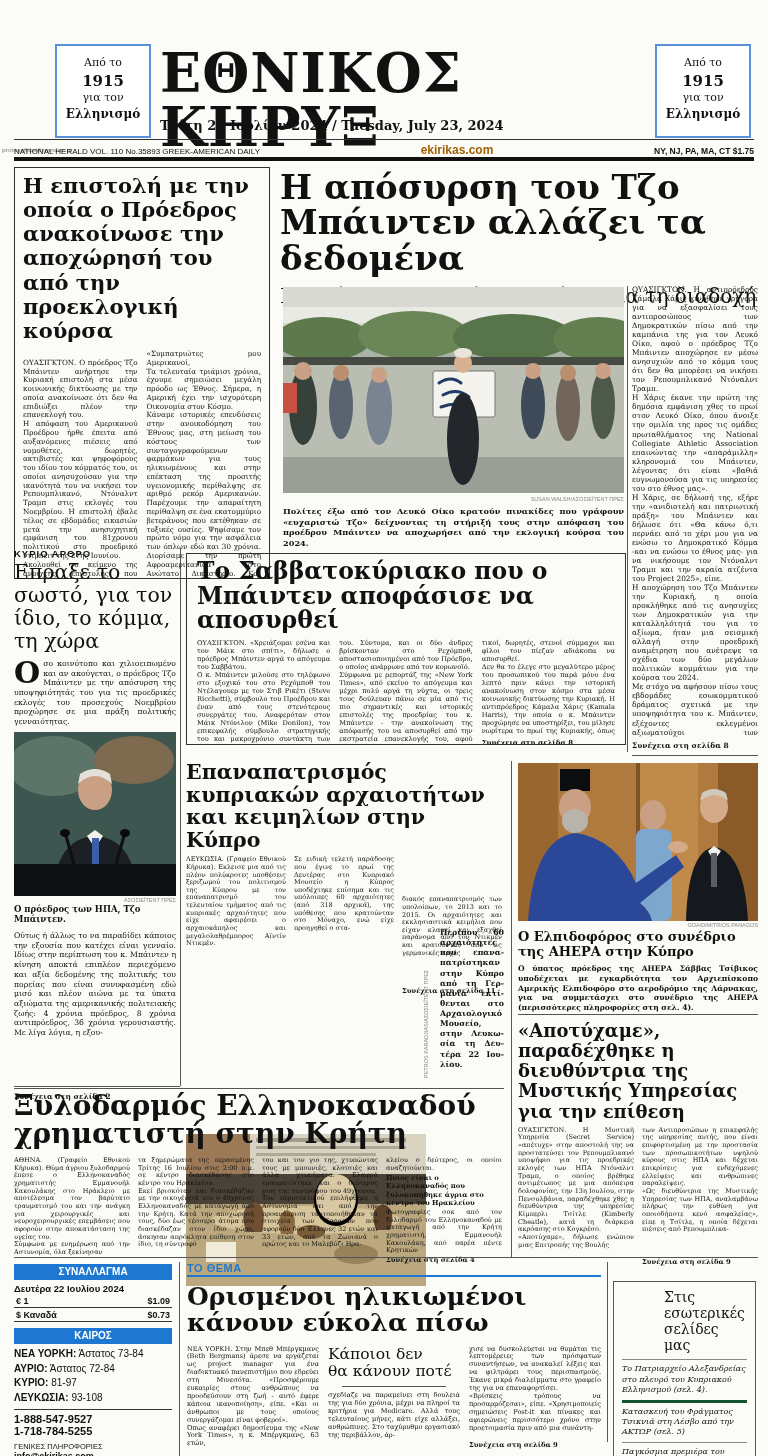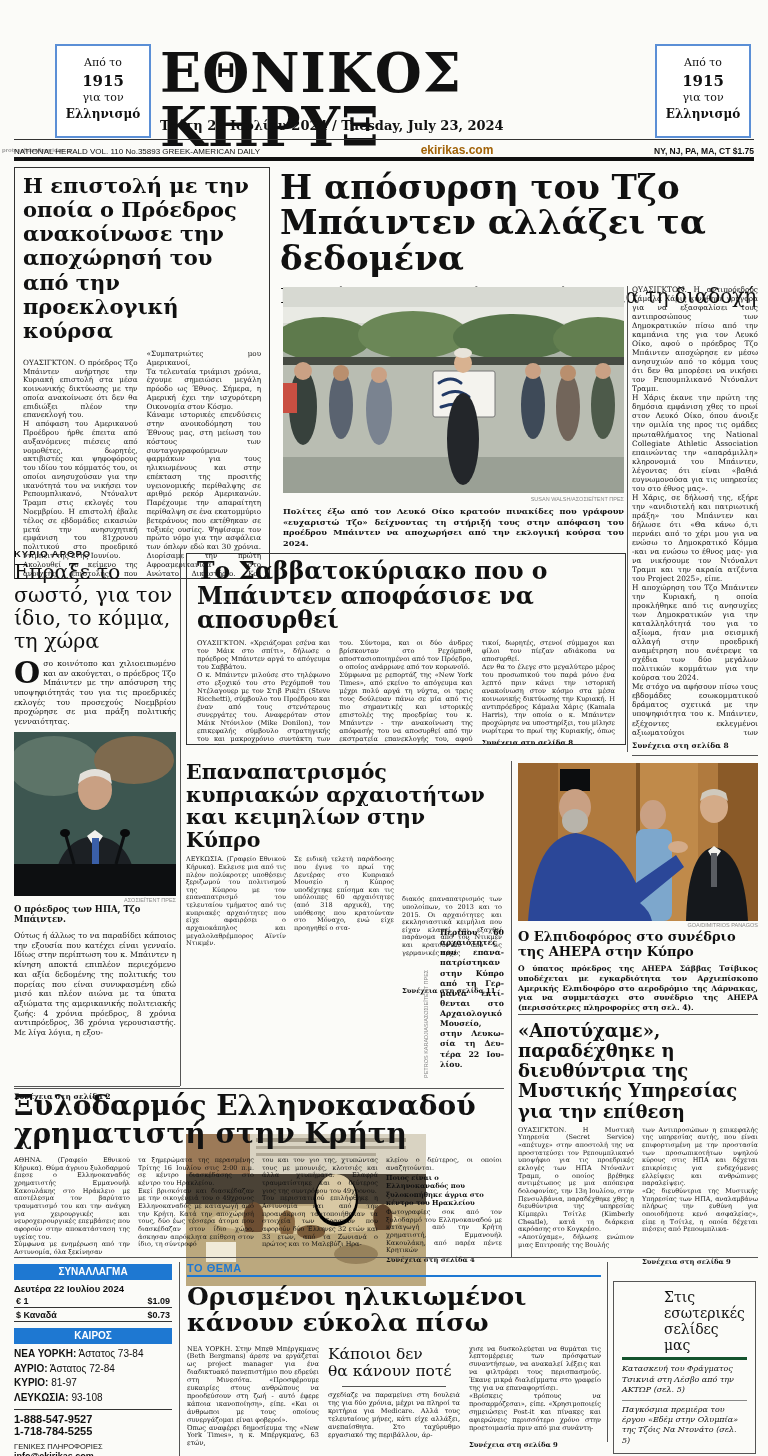--- a/index.html
+++ b/index.html
@@ -309,29 +309,30 @@
     <div class="sans b" style="font-size:11px;color:#1e78d2;letter-spacing:0.5px;">ΤΟ ΘΕΜΑ</div>
     <div style="height:2px;background:#1e78d2;margin-top:1px;"></div>
     <div class="ctr b" style="font-size:25px;line-height:1.05;margin-top:7px;">Ορισμένοι ηλικιωμένοι κάνουν εύκολα πίσω</div>
     <div style="display:flex;gap:9px;margin-top:9px;">
       <div class="just preline clip" style="width:132px;font-size:6.6px;line-height:1.2;height:108px;">ΝΕΑ ΥΟΡΚΗ. Στην Μπεθ Μπέργκμανς (Beth Bergmans) άρεσε να εργάζεται ως project manager για ένα διαδικτυακό πανεπιστήμιο που εδρεύει στη Μινεσότα. «Προσφέρουμε ευκαιρίες στους ανθρώπους να προοδεύσουν στη ζωή - αυτό έφερε κάποια ικανοποίηση», είπε. «Και οι άνθρωποι με τους οποίους συνεργάζομαι είναι φοβεροί».
 Όπως αναφέρει δημοσίευμα της «New York Times», η κ. Μπέργκμανς, 63 ετών,</div>
       <div style="width:132px;">
         <div class="ctr preline" style="font-size:15.5px;line-height:1.15;">Κάποιοι δεν
 θα κάνουν ποτέ</div>
         <div style="height:1px;background:#555;margin:5px 14px;"></div>
-        <div class="just clip" style="font-size:6.6px;line-height:1.2;height:58px;">σχεδίαζε να παραμείνει στη δουλειά της για δύο χρόνια, μέχρι να πληροί τα κριτήρια για Medicare. Αλλά τους τελευταίους μήνες, κάτι είχε αλλάξει, ανεπαίσθητα. Στο ταχύρυθμο εργασιακό της περιβάλλον, άρ-</div>
+        <div class="just clip" style="font-size:6.6px;line-height:1.2;height:58px;">σχεδίαζε να παραμείνει στη δουλειά της για δύο χρόνια, μέχρι να πληροί τα κριτήρια για Medicare. Αλλά τους τελευταίους μήνες, κάτι είχε αλλάξει, ανθρώπινες. Στο ταχύρυθμο εργασιακό της περιβάλλον, άρ-</div>
       </div>
       <div style="width:132px;">
         <div class="just preline clip" style="font-size:6.6px;line-height:1.2;height:92px;">χισε να δυσκολεύεται να θυμάται τις λεπτομέρειες των πρόσφατων συναντήσεων, να ανακαλεί λέξεις και να φιλτράρει τους περισπασμούς. Έκανε μικρά διαλείμματα στο γραφείο της για να επαναφορτίσει.
 «Βρίσκεις τρόπους να προσαρμόζεσαι», είπε. «Χρησιμοποιείς σημειώσεις Post-it και πίνακες και αφιερώνεις περισσότερο χρόνο στην προετοιμασία πριν από μια συνάντη-</div>
         <div class="cont" style="font-size:6.8px;">Συνέχεια στη σελίδα 9</div>
       </div>
     </div>
   </div>
 
   <div class="abs" style="left:613px;top:1281px;width:143px;border:1px solid #555;padding:7px 8px;box-sizing:border-box;">
     <div class="ctr" style="font-size:14px;line-height:1.15;margin-left:42px;">Στις εσωτερικές σελίδες μας</div>
+    <div class="i" style="font-size:8px;line-height:1.3;border-top:1px solid #888;margin-top:6px;padding-top:4px;">Το Πατριαρχείο Αλεξανδρείας στο πλευρό του Κυπριακού Ελληνισμού (σελ. 4).</div>
     <div class="i" style="font-size:8px;line-height:1.3;border-top:3px solid #14532d;margin-top:4px;padding-top:4px;">Κατασκευή του Φράγματος Τσικνιά στη Λέσβο από την ΑΚΤΩΡ (σελ. 5)</div>
     <div class="i" style="font-size:8px;line-height:1.3;border-top:1px solid #888;margin-top:4px;padding-top:4px;">Παγκόσμια πρεμιέρα του έργου «Εδέμ στην Ολυμπία» της Τζόις Να Ντονάτο (σελ. 5)</div>
   </div>
 
 </div>
 
 </body></html>

